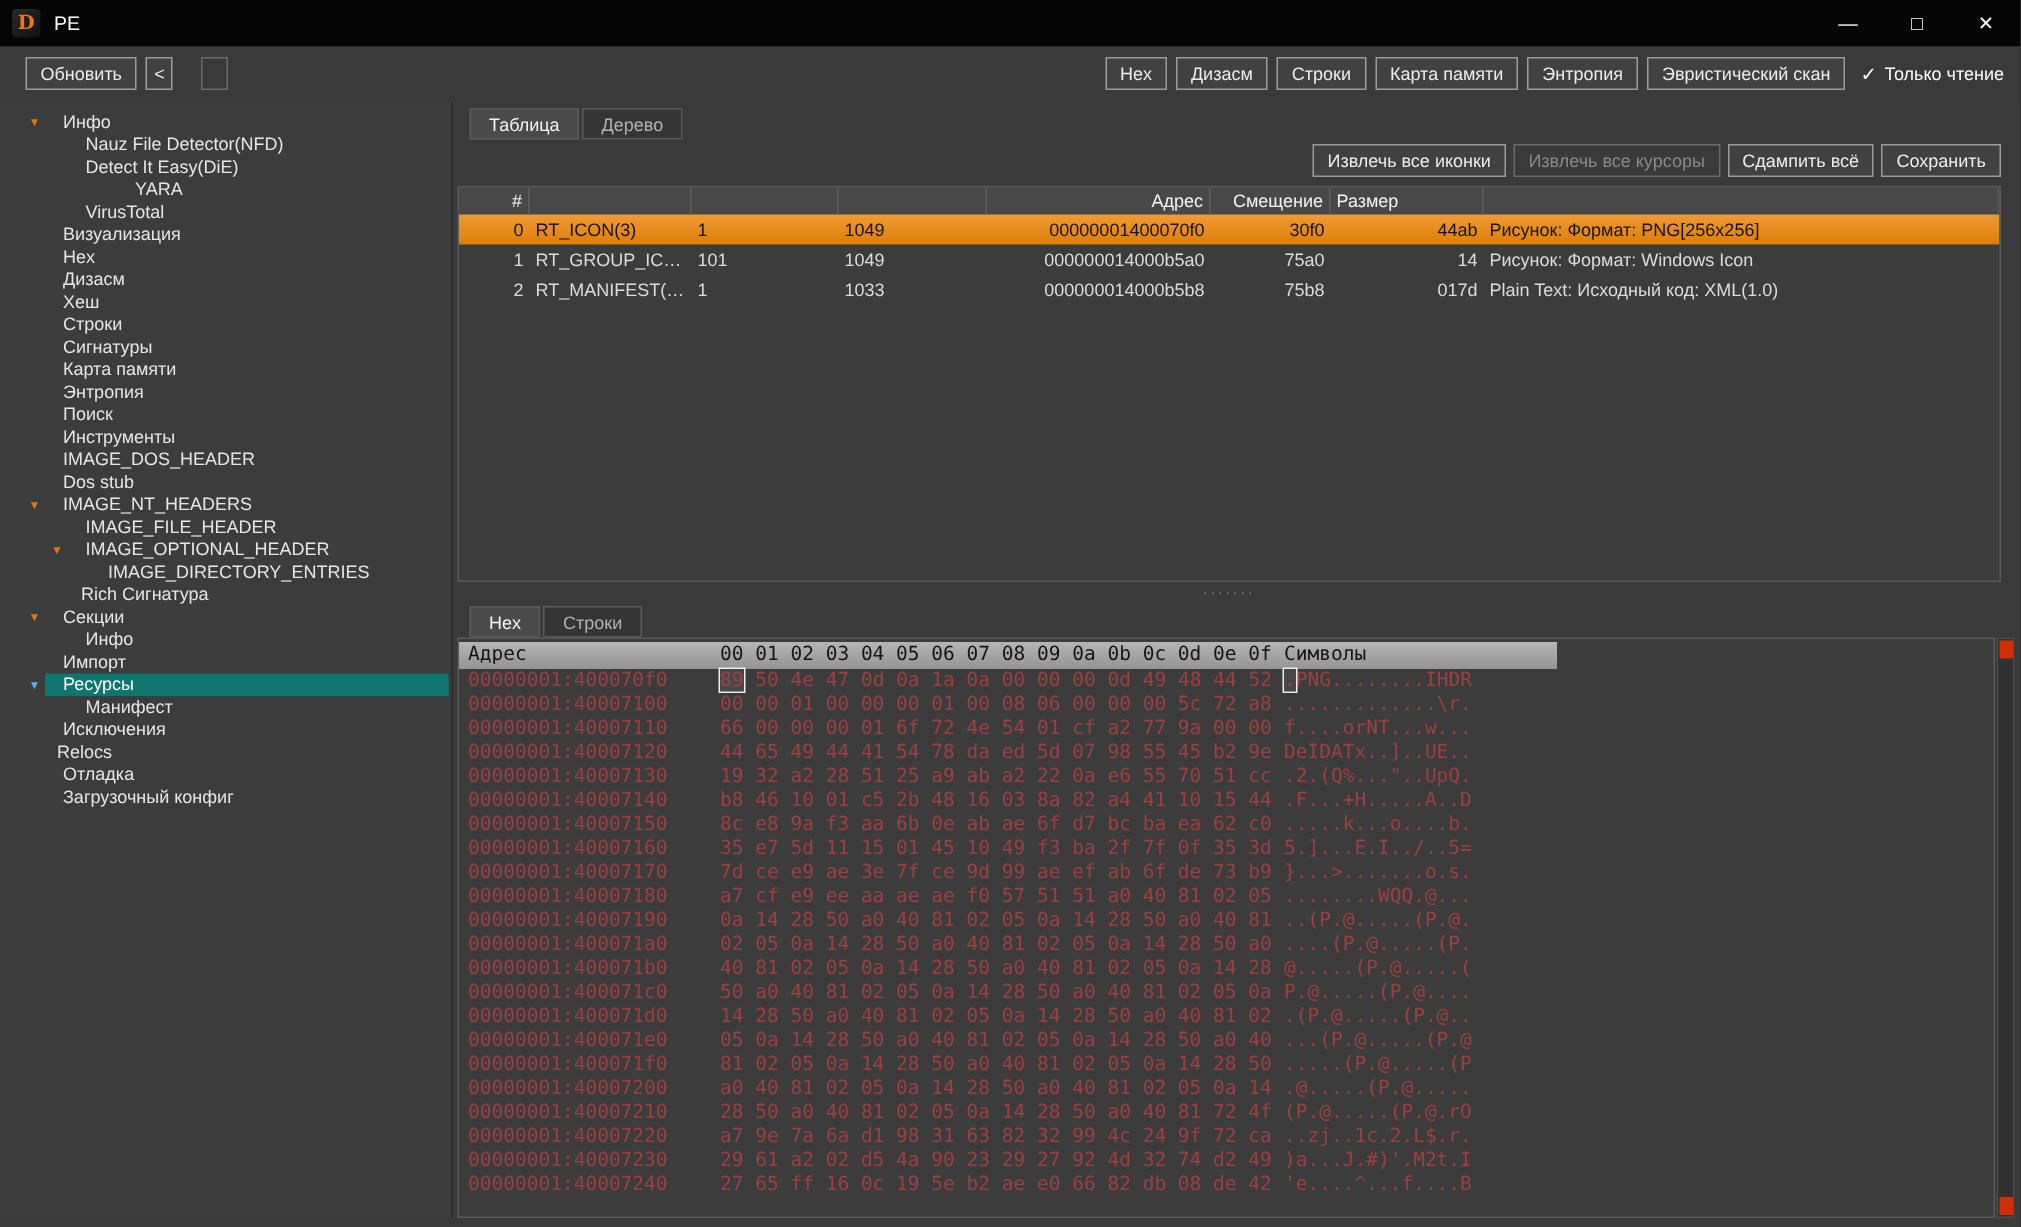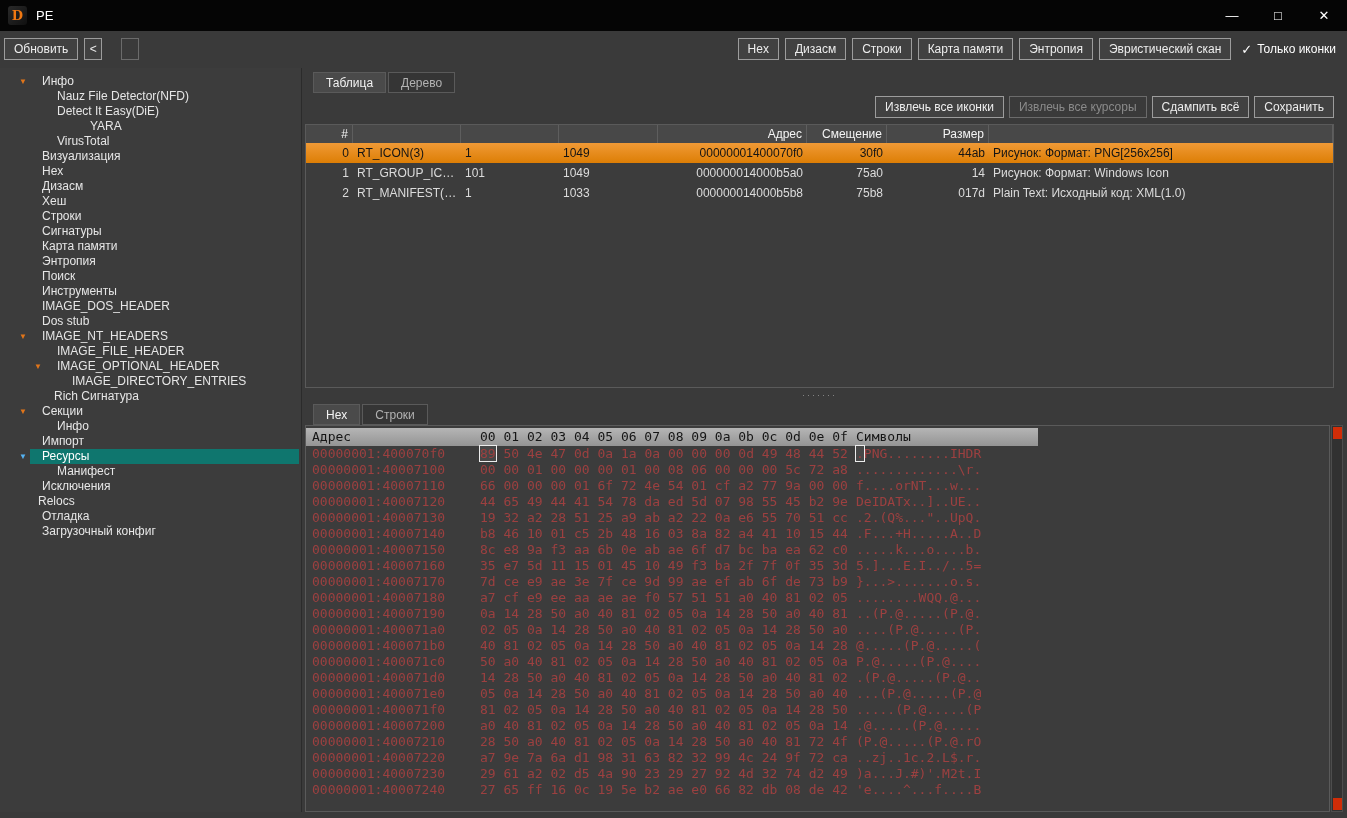--- a/index.html
+++ b/index.html
@@ -9,21 +9,21 @@
 .titlebar{position:absolute;left:0;top:0;right:0;height:31px;background:#050505;display:flex;align-items:center}
 .app-icon{width:19px;height:19px;margin-left:8px;border-radius:3px;background:linear-gradient(135deg,#2a2a2a,#101010);display:flex;align-items:center;justify-content:center;font-family:"DejaVu Serif",serif;font-weight:bold;font-size:13px;color:#f07812}
 .title-text{margin-left:9px;font-size:13px;color:#fff}
 .win-controls{margin-left:auto;display:flex;height:100%}
 .win-btn{width:46px;display:flex;align-items:center;justify-content:center;color:#fff;font-size:13px;cursor:default}
 
 .toolbar{position:absolute;left:0;top:31px;right:0;height:37px;background:#3a3a3a}
 .btn{display:inline-flex;align-items:center;justify-content:center;height:22px;padding:0 9px;background:#414141;border:1px solid #9c9c9c;color:#ededed;font-family:inherit;font-size:12px;white-space:nowrap;cursor:default}
 .btn.disabled{color:#8a8a8a;border-color:#6b6b6b;background:#3a3a3a}
 .btn.small{width:18px;padding:0}
-.toolbar-left{position:absolute;left:4px;top:7px;display:flex;align-items:center}
+.toolbar-left{position:absolute;left:17px;top:7px;display:flex;align-items:center}
 .toolbar-right{position:absolute;right:11px;top:7px;display:flex;gap:6px;align-items:center}
 .action-btns{display:flex;gap:6px}
 .readonly{display:flex;align-items:center;gap:5px;color:#fff;margin-left:4px;white-space:nowrap}
 .check-glyph{font-size:13px}
 
 .sidebar{position:absolute;left:0;top:68px;width:302px;bottom:6px;background:#3c3c3c;border-right:1px solid #2b2b2b;padding-top:6px;overflow:hidden}
 .tree-item{display:flex;align-items:center;height:15px;line-height:15px;white-space:nowrap;padding-right:2px}
 .tree-item .arrow{flex:none;width:14px;font-size:8px;color:#e0751a;text-align:center}
 .tree-item .label{flex:1;height:15px;line-height:15px;padding-left:12px;color:#e6e6e6;overflow:hidden}
 .tree-item.selected .label{background:#0f766e;color:#fff}
@@ -41,21 +41,21 @@
 .trow.header .tcell{border-right:1px solid #5e5e5e}
 .tcell{flex:none;padding:0 4px;overflow:hidden;text-overflow:ellipsis}
 .c0{width:47px;text-align:right}
 .c1{width:108px}
 .c2{width:98px}
 .c3{width:99px}
 .c4{width:149px;text-align:right}
 .c5{width:80px;text-align:right}
 .c6{width:102px;text-align:right}
 .c7{flex:1 1 auto}
-.trow.header .c6{text-align:right}
+.trow.header .c6{text-align:left}
 .trow.selected{background:linear-gradient(#f09a36,#dd7e05);color:#141414}
 .splitter{position:absolute;left:2px;right:13px;top:322px;height:10px;display:flex;align-items:center;justify-content:center;color:#8f8f8f;font-size:9px;letter-spacing:2px}
 .splitter::before{content:"·······"}
 
 .hex-tabs{position:absolute;left:10px;top:336px}
 .hex-view{position:absolute;left:2px;top:357px;right:17px;bottom:6px;border:1px solid #5a5a5a;background:#3c3c3c;overflow:hidden;font-family:"DejaVu Sans Mono",monospace;font-size:13px;padding:2px 0 0 6px}
 .hex-header{display:flex;height:18px;line-height:18px;margin-left:-6px;padding-left:6px;width:732px;background:linear-gradient(#b5b5b5,#949494);color:#151515}
 .hex-row{display:flex;height:16px;line-height:16px;color:#9c4040}
 .hex-addr{flex:none;width:168px;white-space:pre}
 .hex-bytes{flex:none;width:376px;white-space:pre}
@@ -99,21 +99,21 @@
       <span class="action-btns" id="action-buttons">
           <button class="btn">Hex</button>
           <button class="btn">Дизасм</button>
           <button class="btn">Строки</button>
           <button class="btn">Карта памяти</button>
           <button class="btn">Энтропия</button>
           <button class="btn">Эвристический скан</button>
         </span>
       <div class="readonly">
         <span class="check-glyph" id="readonly-check">✓</span>
-        <span>Только иконки</span>
+        <span>Только чтение</span>
       </div>
     </div>
   </div>
 
   <div class="sidebar">
     <div id="tree">
         <div class="tree-item" style="padding-left: 16px;">
           <span class="arrow">▼</span>
           <span class="label">Инфо</span>
         </div>

